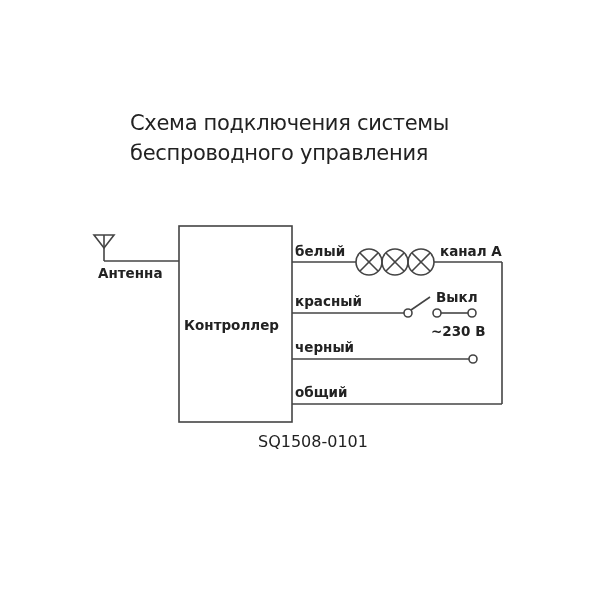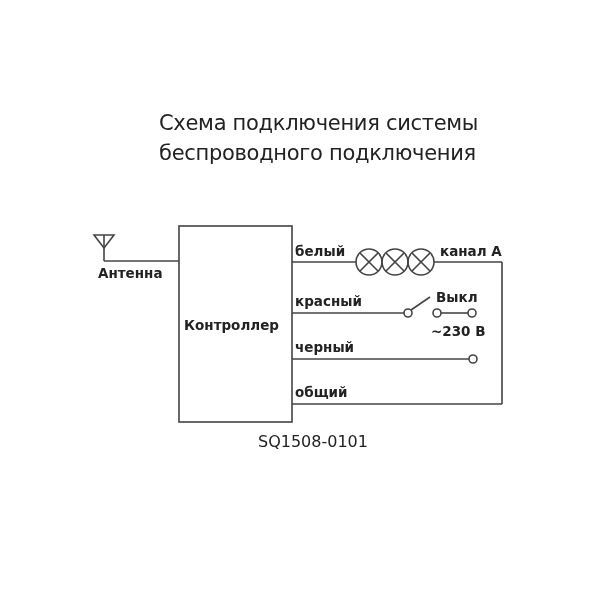--- a/index.html
+++ b/index.html
@@ -1,27 +1,27 @@
 <!DOCTYPE html>
 <html><head>
 <meta charset="utf-8">
 <style>
   html,body{margin:0;padding:0;background:#fff;}
   body{width:612px;height:612px;position:relative;overflow:hidden;font-family:"DejaVu Sans",sans-serif;}
-  .title{position:absolute;left:130px;top:108px;font-size:21px;line-height:30px;color:#222;font-family:"DejaVu Sans",sans-serif;letter-spacing:-0.3px;margin-left:29px;}
+  .title{position:absolute;left:130px;top:108px;font-size:21px;line-height:30px;color:#222;font-family:"DejaVu Sans",sans-serif;letter-spacing:-0.3px;}
   svg{position:absolute;left:0;top:0;}
   .lbl{font-family:"DejaVu Sans",sans-serif;font-weight:bold;font-size:13.5px;fill:#222;}
   .code{font-family:"DejaVu Sans",sans-serif;font-size:16px;fill:#222;}
 </style>
 </head>
 <body>
 
 <div class="title">
   <div>Схема подключения системы</div>
-  <div>беспроводного подключения</div>
+  <div>беспроводного управления</div>
 </div>
 
 <svg width="612" height="612" viewBox="0 0 612 612">
   <g stroke="#444" stroke-width="1.6" fill="none">
 
     <rect x="179" y="226" width="113" height="196"></rect>
 
     <g>
       <path d="M94 235 L104 248 L114 235 Z"></path>
       <line x1="104" y1="235" x2="104" y2="261"></line>

